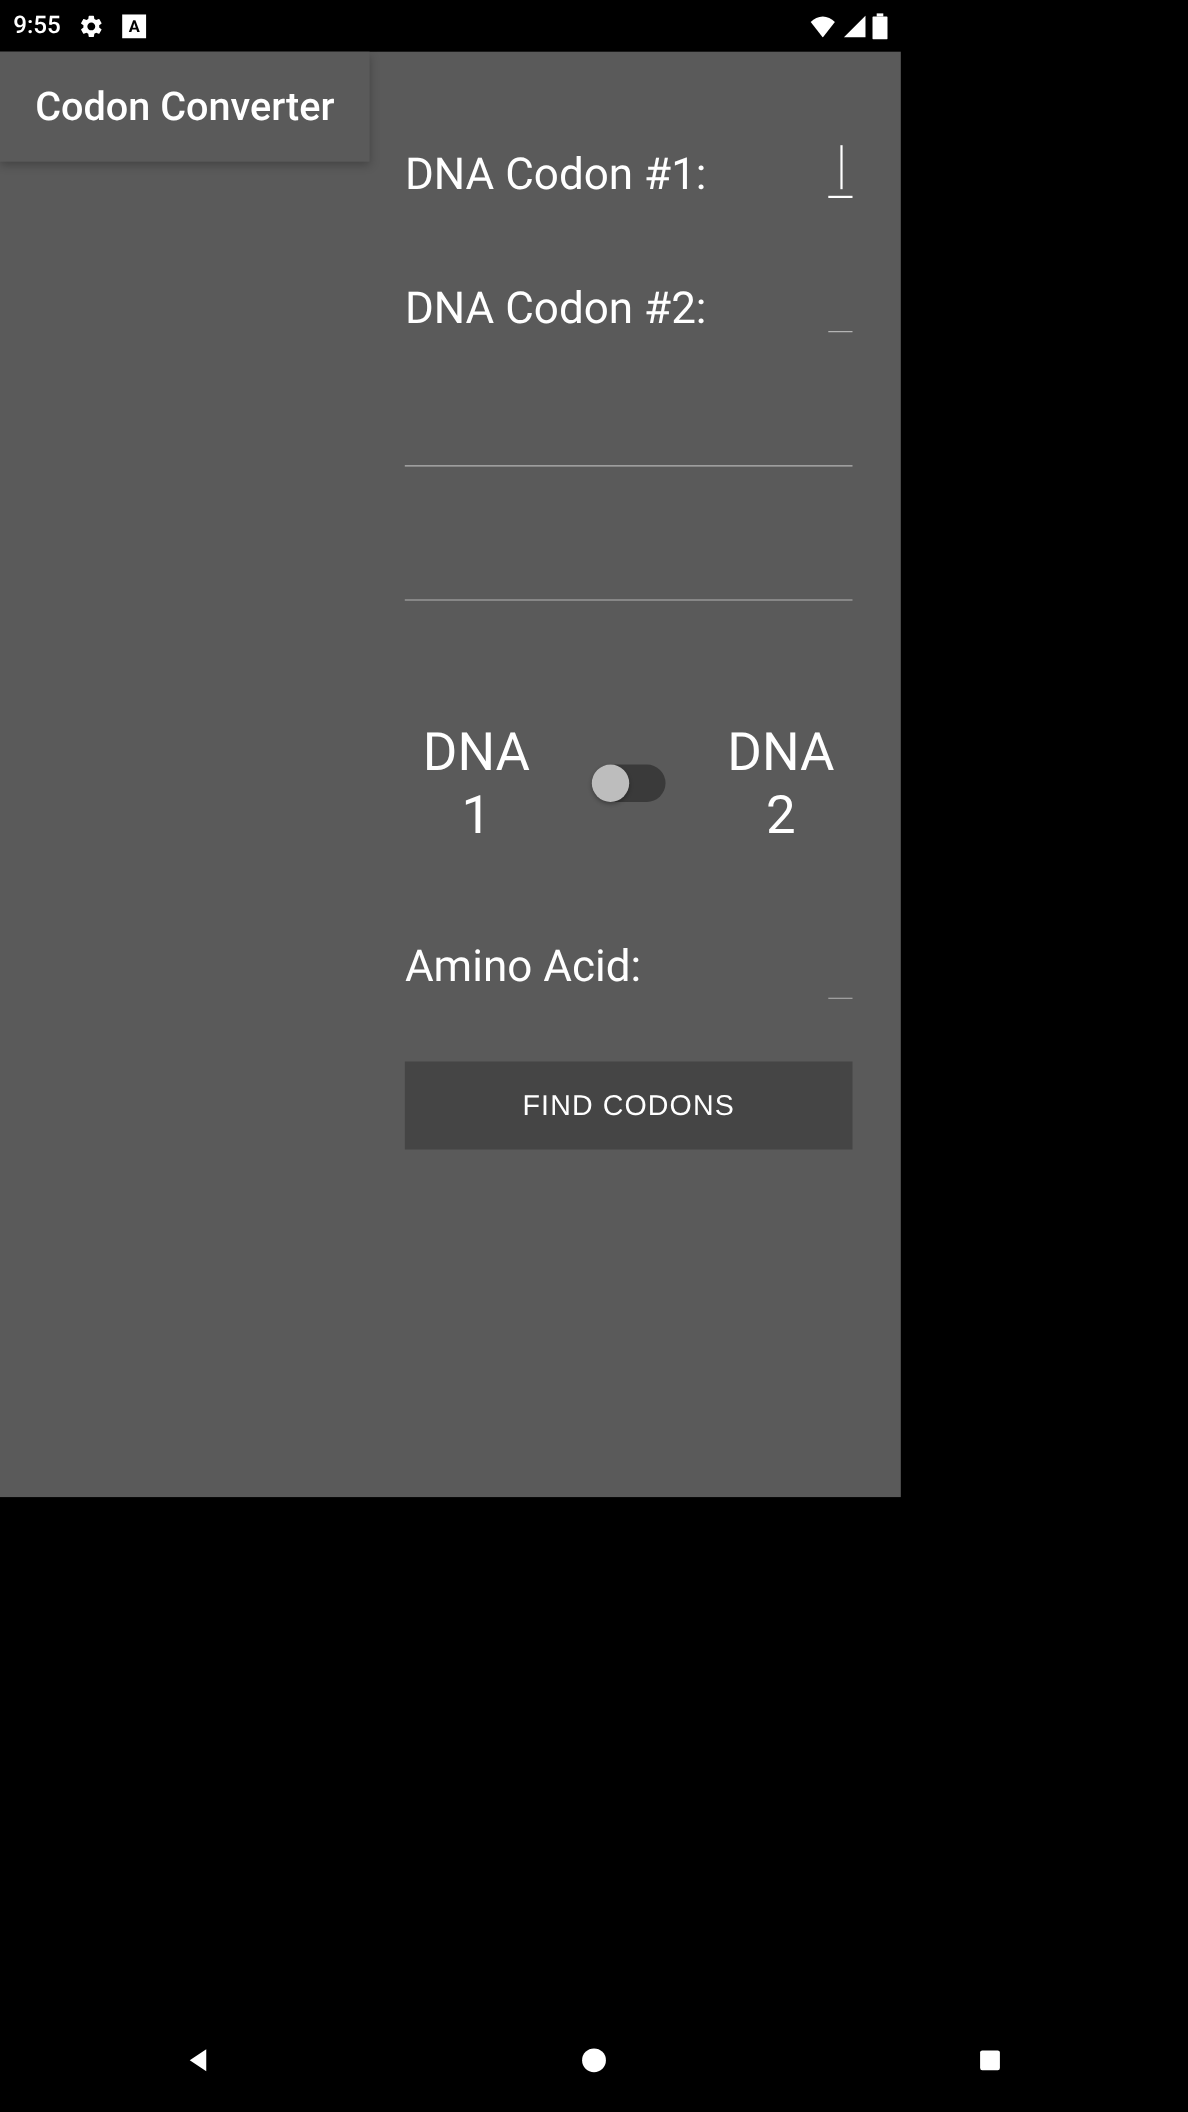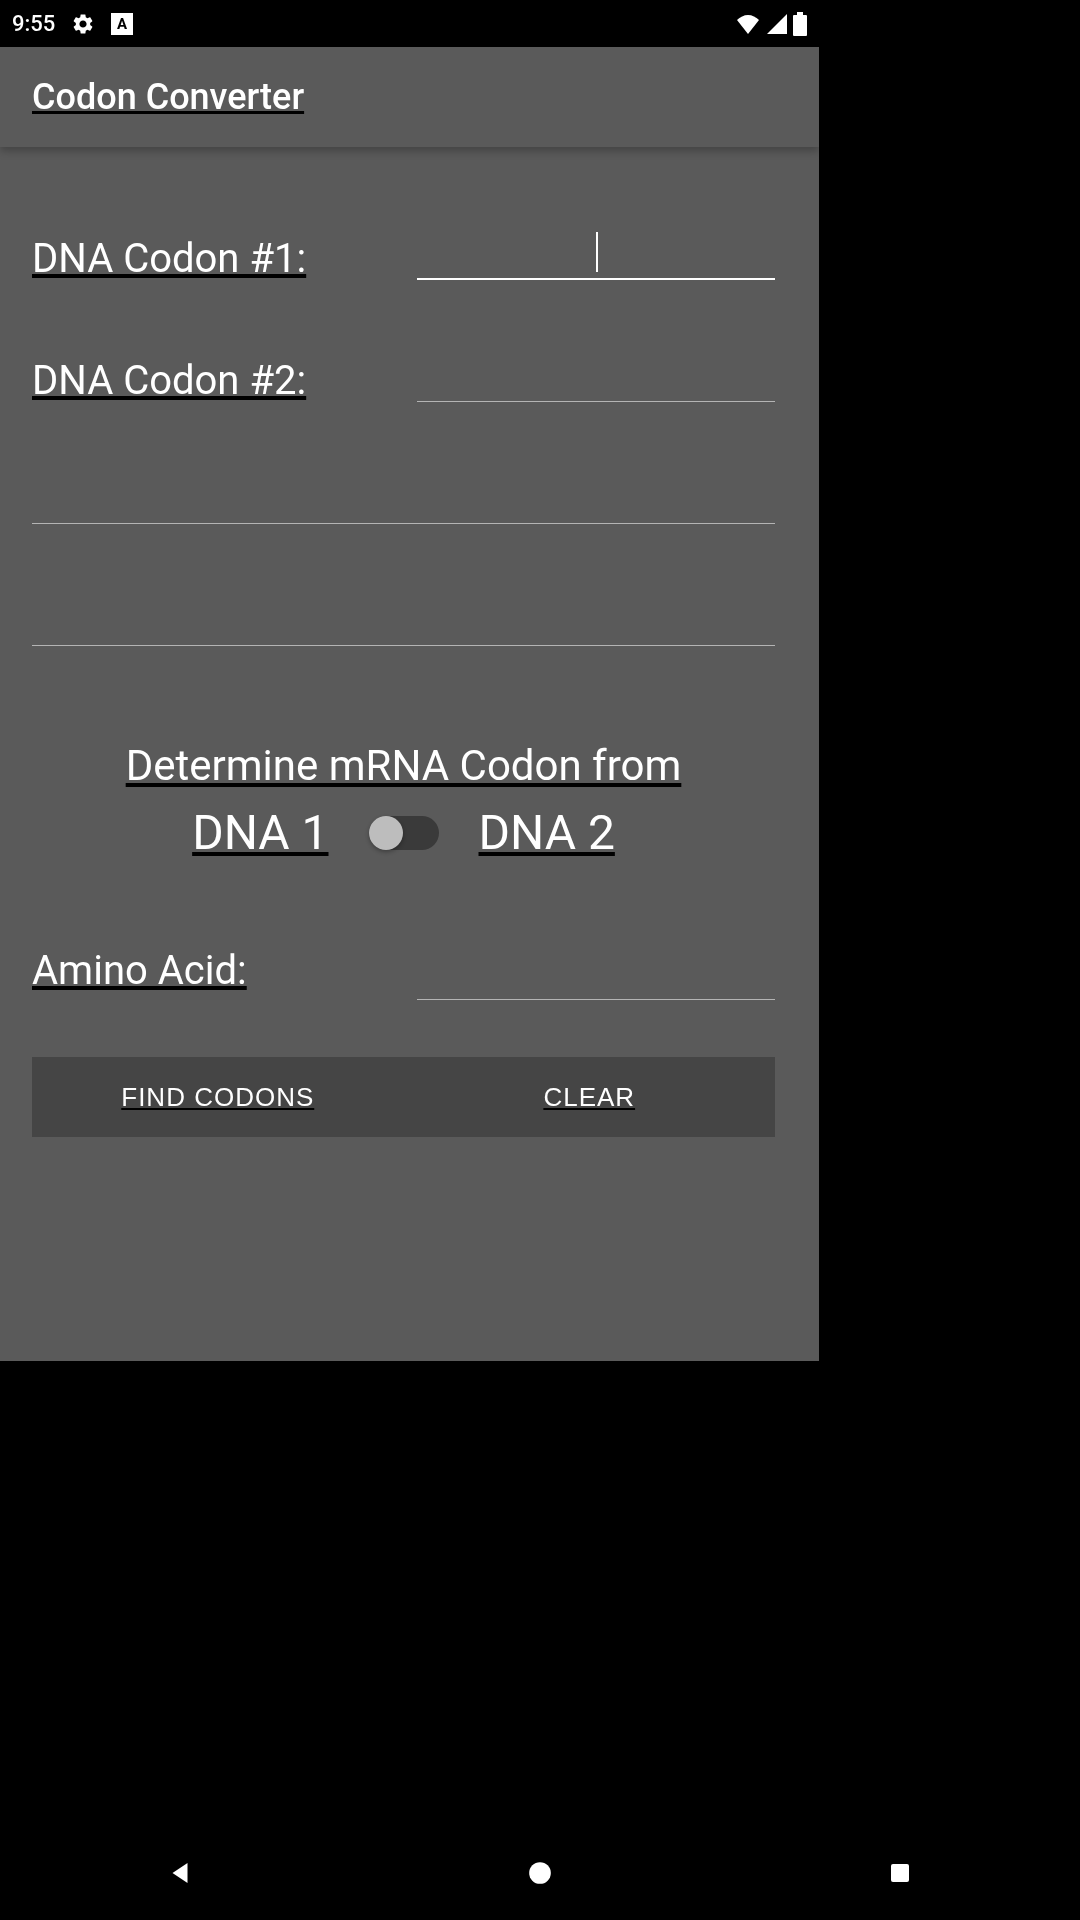--- a/index.html
+++ b/index.html
@@ -39,22 +39,21 @@
       font-weight: 500;
     }
     .gear-icon, .a-icon {
       display: inline-flex;
       align-items: center;
     }
     .app-area {
       background: #5a5a5a;
       height: calc(1456px - 47px - 95px);
       display: flex;
-      flex-direction: column;
-      text-decoration: underline;
+      flex-direction: row;
     }
     .app-bar {
       height: 100px;
       background: #5a5a5a;
       display: flex;
       align-items: center;
       padding: 0 32px;
       box-shadow: 0 4px 8px rgba(0,0,0,0.25);
       position: relative;
       z-index: 2;
@@ -271,38 +270,36 @@
       </div>
     </div>
 
     <div class="form-row">
       <div class="form-input-wrap">
         <input class="form-input" value="" style="">
       </div>
     </div>
 
     <div class="switch-section">
-      <div class="switch-title">Determine mRNA Codon from</div>
       <div class="switch-row">
         <span class="switch-label">DNA 1</span>
         <div class="switch">
           <div class="switch-thumb"></div>
         </div>
         <span class="switch-label">DNA 2</span>
       </div>
     </div>
 
     <div class="amino-row">
       <span class="form-label">Amino Acid:</span>
       <div class="amino-value"></div>
     </div>
 
     <div class="button-row">
       <button class="action-button">FIND CODONS</button>
-      <button class="action-button">CLEAR</button>
     </div>
 
   </div>
 </div>
 
 <div class="nav-bar">
   <div class="nav-button">
     <svg class="svg-icon" width="30" height="30" viewBox="0 0 24 24" fill="#fff">
         <path d="M18 4v16L6 12z"></path>
       </svg>

